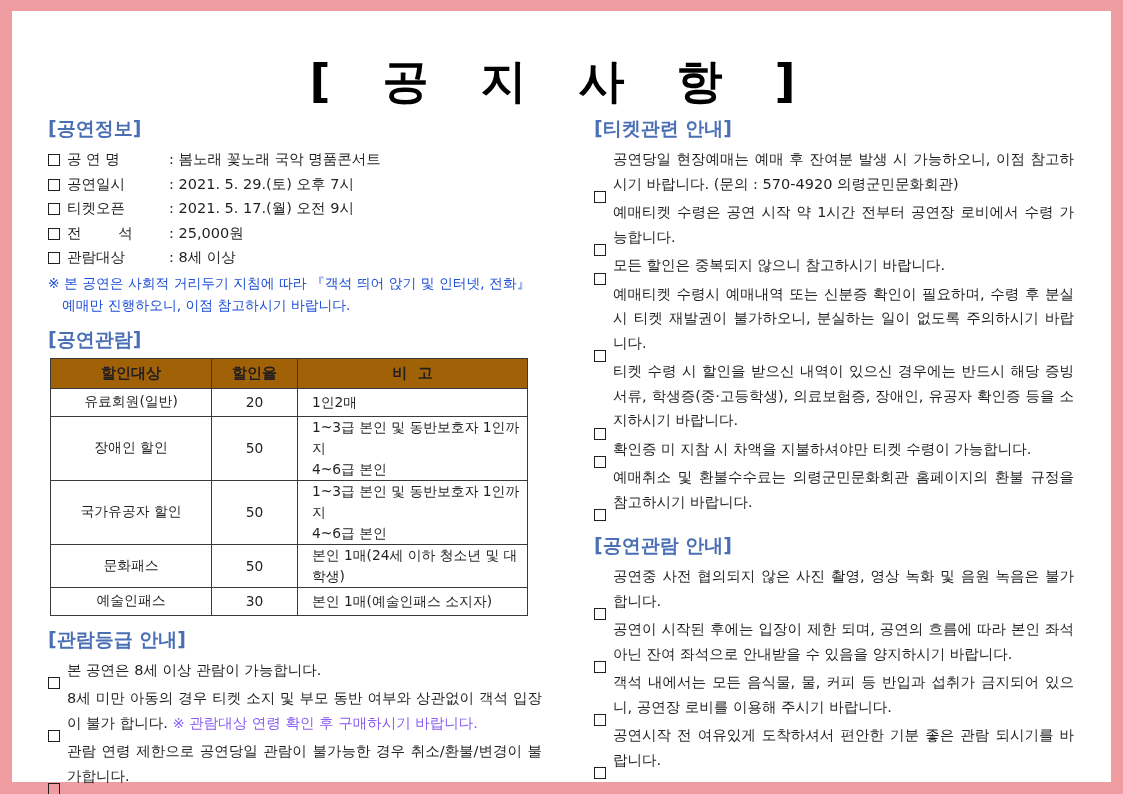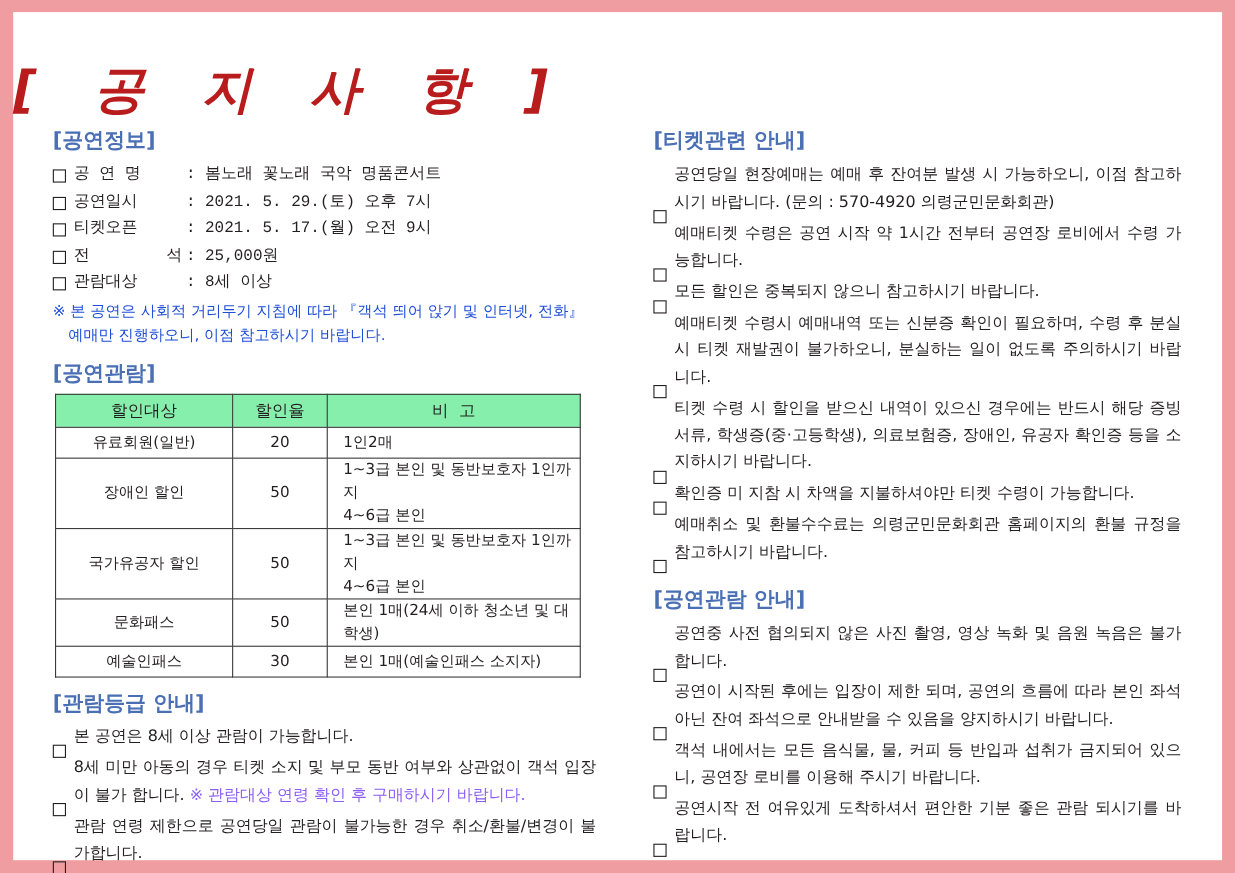--- a/index.html
+++ b/index.html
@@ -9,49 +9,48 @@
     font-family: "DejaVu Sans", "Liberation Sans", sans-serif;
     color: #231f20;
   }
   .page {
     position: absolute; left: 12px; top: 11px;
     width: 1099px; height: 771px;
     background: #ffffff;
   }
   .title {
     position: absolute; left: 0; right: 0; top: 40px;
-    text-align: left;
+    text-align: center;
     font-size: 46px; font-weight: bold; letter-spacing: 18px;
-    color: #b91c1c;
-    font-style: italic;
+    color: #000000;
   }
   .col { position: absolute; top: 104px; }
   .col.left { left: 36px; width: 494px; }
   .col.right { left: 582px; width: 480px; }
   .sec-title {
     color: #4a6fb5; font-size: 19px; font-weight: bold;
     margin: 0 0 6px 0; line-height: 26px;
   }
-  .info-row { font-size: 14.5px; line-height: 24.5px; white-space: nowrap; display: flex; font-family: Liberation Mono, monospace; }
+  .info-row { font-size: 14.5px; line-height: 24.5px; white-space: nowrap; display: flex; }
   .box {
     display: inline-block; width: 10px; height: 10px;
     border: 1.3px solid #231f20; margin-right: 7px; flex: none;
     position: relative; top: 7px;
   }
   .lbl { display: inline-block; width: 102px; }
   .note {
     color: #1d4ed8; font-size: 13.8px; line-height: 22px; margin-top: 2px;
   }
   .note .ind { display: block; padding-left: 14px; }
   table.disc {
     border-collapse: collapse; width: 478px; margin-left: 2px;
     font-size: 13.8px; margin-top: 2px;
   }
   table.disc th {
-    background: #86efac; font-weight: normal; font-size: 15px;
+    background: #a16207; font-weight: bold; font-size: 15px;
     height: 27px; border: 1.3px solid #3a3a3a;
   }
   table.disc td {
     border: 1.3px solid #3a3a3a; text-align: center; padding: 0;
   }
   table.disc td.memo { text-align: left; padding-left: 14px; line-height: 21px; }
   table.disc tr.r1 td { height: 27px; }
   table.disc tr.r2 td { height: 50px; }
   table.disc tr.r3 td { height: 27px; }
   .bul {

